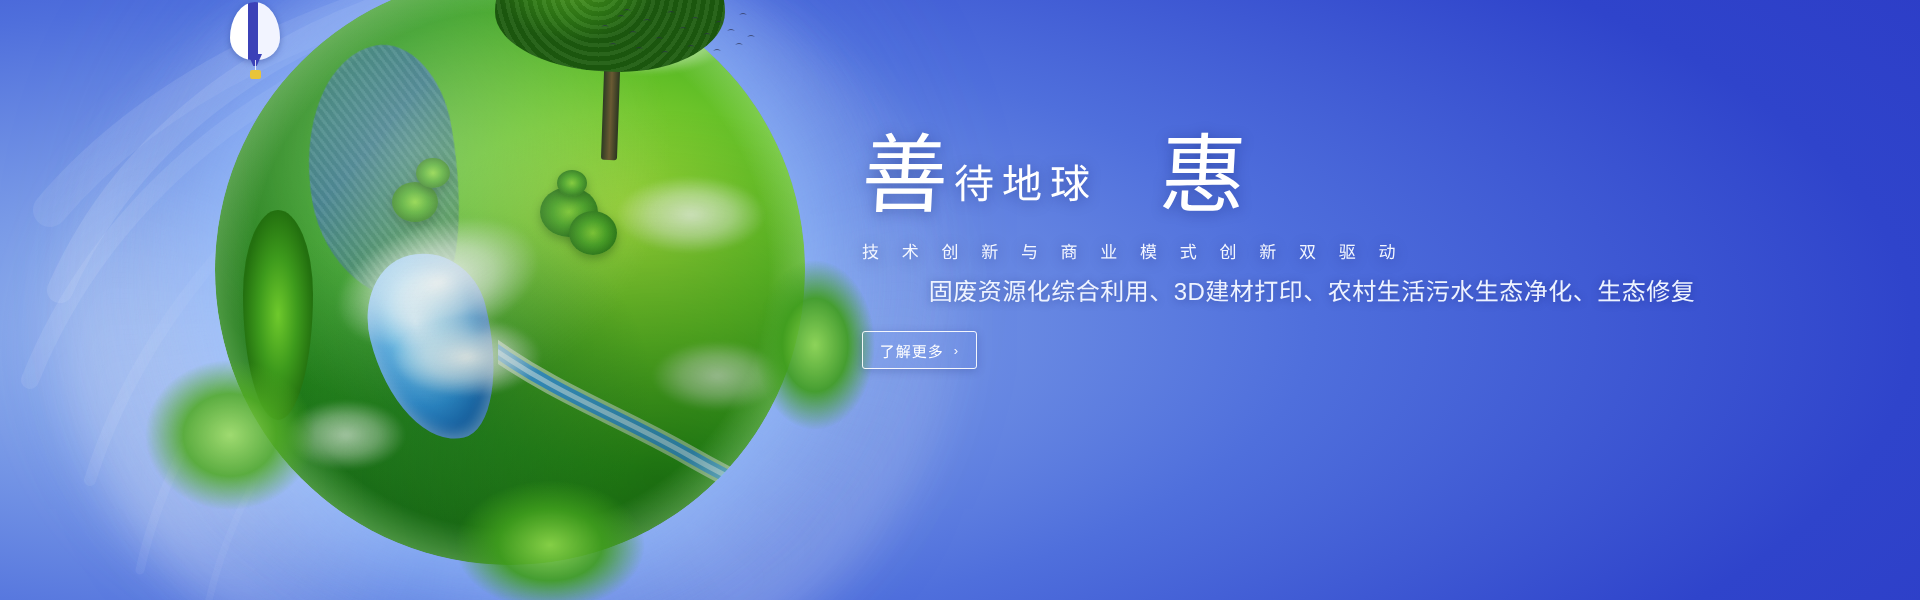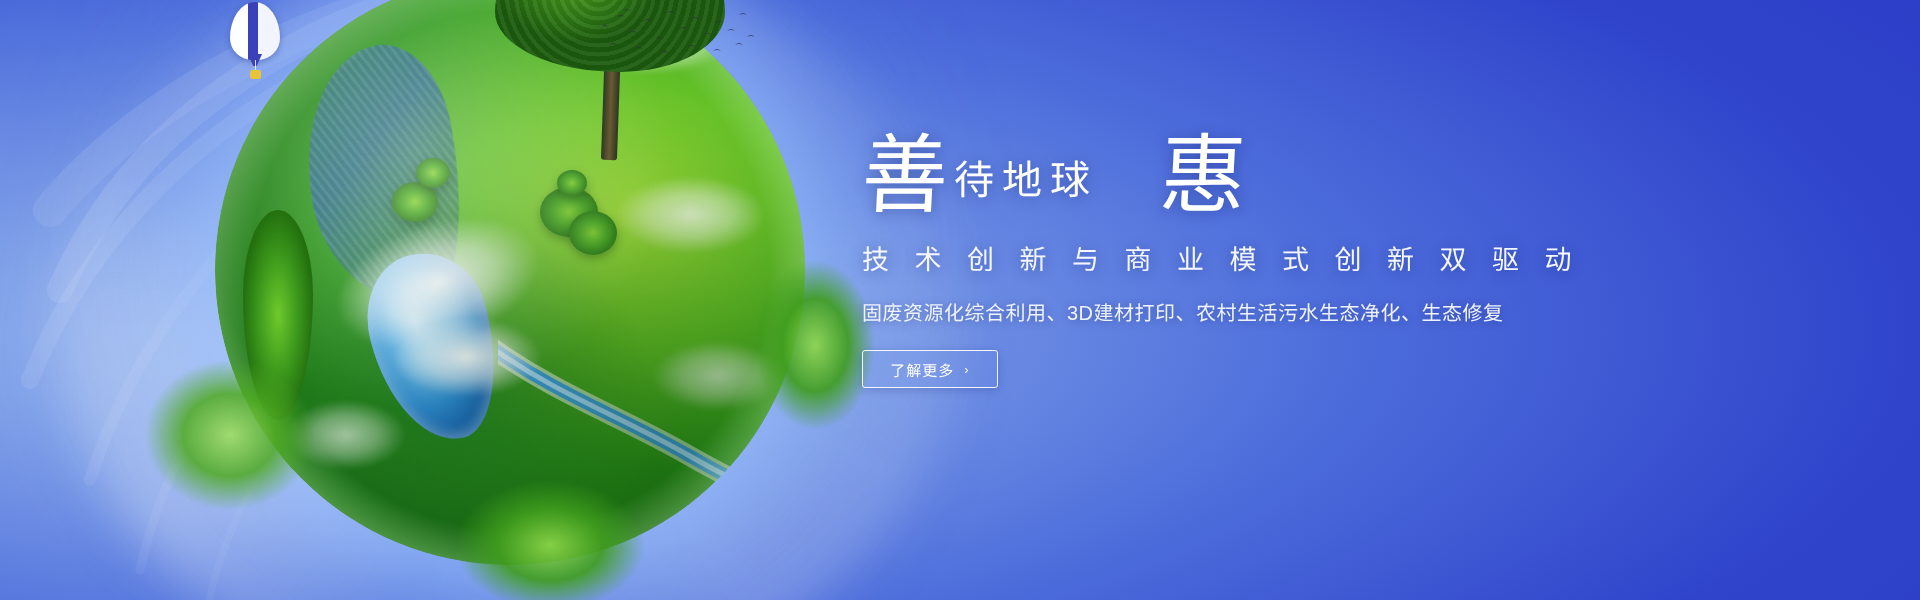--- a/index.html
+++ b/index.html
@@ -178,41 +178,42 @@
   }
   .hl-group{display:flex;align-items:flex-end;}
   .hl-big{
     font-family:"Liberation Serif","DejaVu Serif",serif;
     font-size:86px;line-height:.92;font-weight:400;
     letter-spacing:0;
     transform:skewX(-3deg);
     margin-right:6px;
   }
   .hl-small{
-    font-family:Liberation Mono, monospace;
+    font-family:Liberation Sans, sans-serif;
     font-size:40px;line-height:1;font-weight:400;
     letter-spacing:8px;
     padding-bottom:12px;
   }
   .hl-gap{width:62px;}
 
   .subtitle{
     margin-top:22px;
-    font-size:27px;letter-spacing:9px;font-weight:400;
+    font-size:17px;letter-spacing:9px;font-weight:400;
     color:#f4f7ff;
   }
   .desc{
-    margin-top:20px;
-    font-size:20px;letter-spacing:.5px;color:#eef3ff;
+    margin-top:9px;
+    font-size:24px;letter-spacing:.5px;color:#eef3ff;
     text-shadow:0 1px 8px rgba(10,20,90,.35);
+    text-align:center;
   }
   .btn{
     margin-top:24px;
     display:inline-flex;align-items:center;justify-content:center;gap:10px;
-    width:136px;height:38px;
+    width:115px;height:38px;
     border:1px solid rgba(255,255,255,.92);
     border-radius:3px;
     font-size:15px;letter-spacing:1px;color:#ffffff;
     background:transparent;cursor:pointer;
     box-shadow:0 2px 10px rgba(10,20,90,.2);
   }
   .btn .chev{font-size:13px;opacity:.95;}
 </style>
 </head>
 <body>

